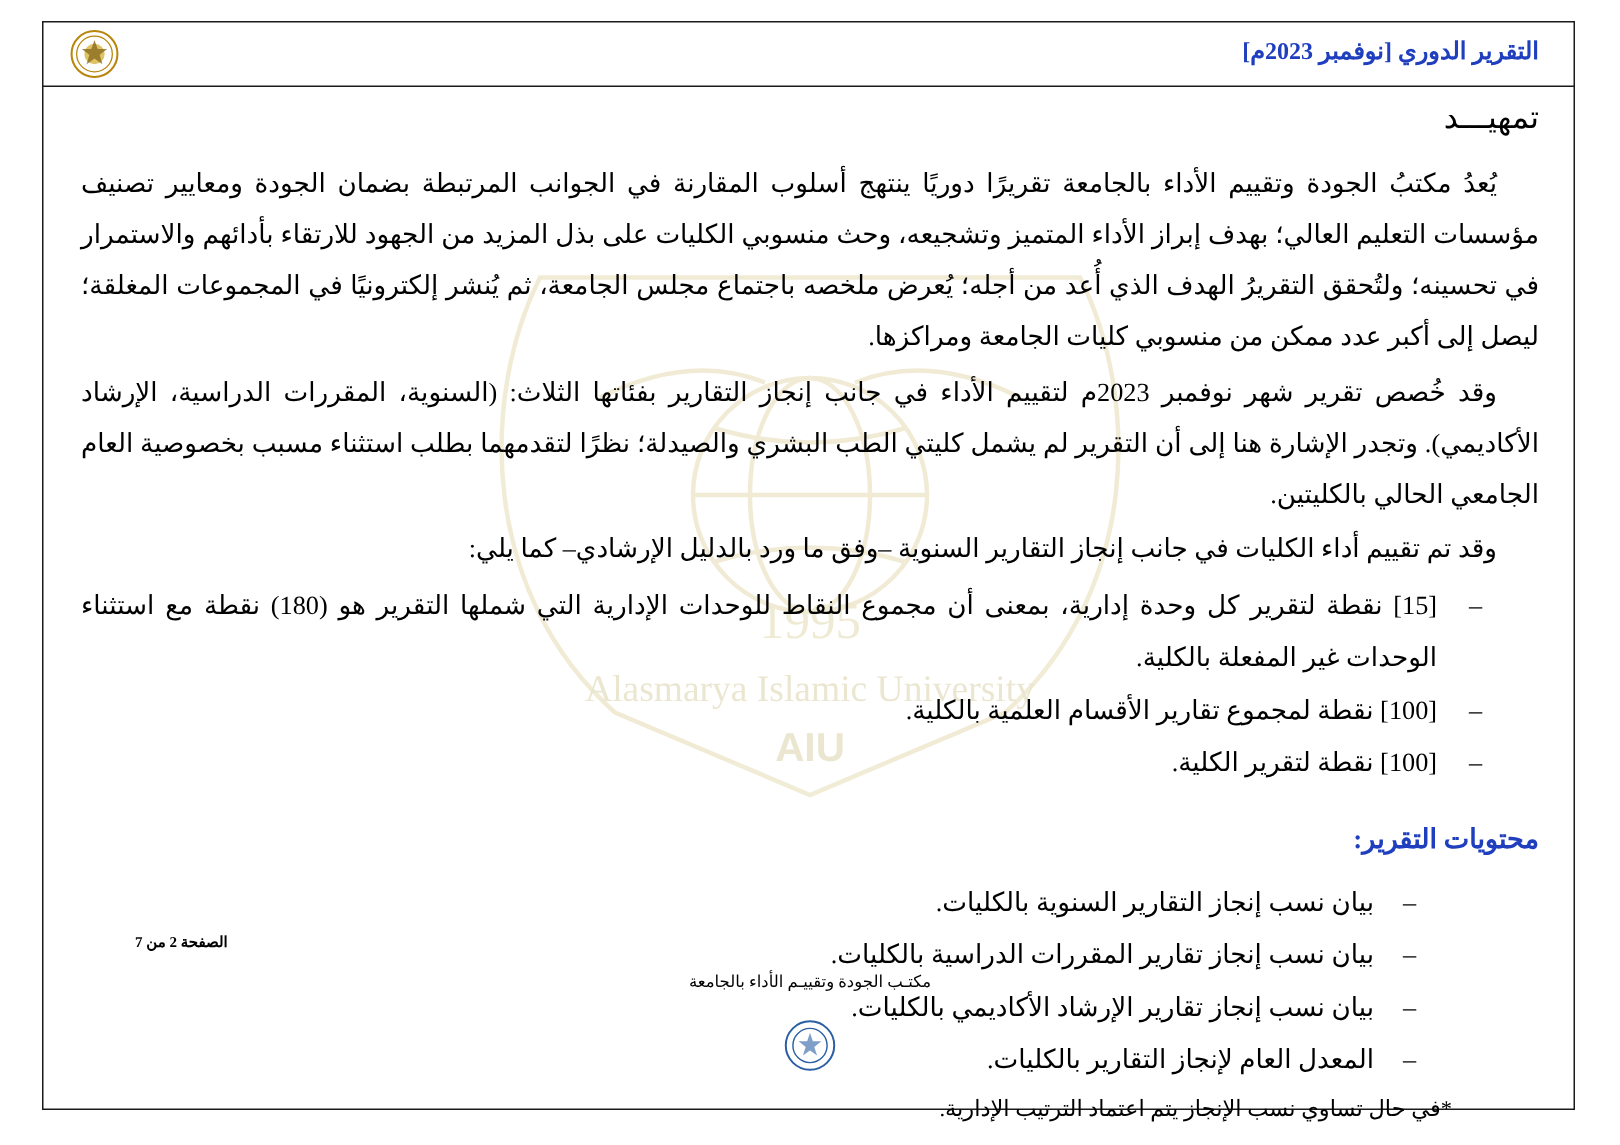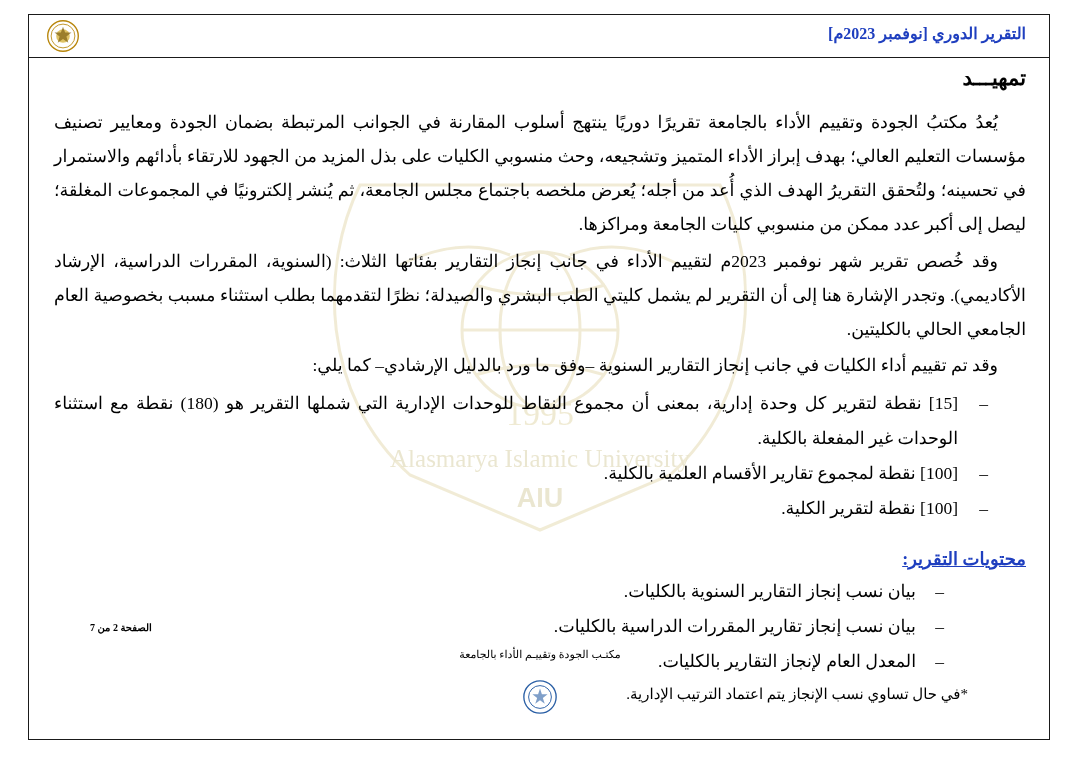--- a/index.html
+++ b/index.html
@@ -81,21 +81,21 @@
     right: 54px;
     left: 54px;
     top: 58px;
     text-align: justify;
     text-align-last: right;
   }
 
   .doc-title {
     text-align: center;
     font-size: 21px;
-    font-weight: bold;
+    font-weight: normal;
     margin: 8px 0 14px 0;
     letter-spacing: 0px;
   }
 
   p.para {
     font-size: 17.5px;
     line-height: 1.95;
     margin: 0 0 2px 0;
     text-indent: 28px;
   }
@@ -116,22 +116,21 @@
     content: "–";
     position: absolute;
     right: 4px;
     top: 0;
   }
 
   .section-head {
     font-size: 18px;
     font-weight: bold;
     color: #1f3fbf;
-    text-decoration: underline;
-    margin: 22px 0 4px 0;
+    margin: 22px 0 14px 0;
   }
 
   .toc {
     list-style: none;
     margin: 0 80px 0 0;
     padding: 0;
     font-size: 17.5px;
   }
   .toc li {
     position: relative;
@@ -226,20 +225,21 @@
       <li>[15] نقطة لتقرير كل وحدة إدارية، بمعنى أن مجموع النقاط للوحدات الإدارية التي شملها التقرير هو (180) نقطة مع استثناء الوحدات غير المفعلة بالكلية.</li>
       <li>[100] نقطة لمجموع تقارير الأقسام العلمية بالكلية.</li>
       <li>[100] نقطة لتقرير الكلية.</li>
     </ul>
 
     <div class="section-head">محتويات التقرير:</div>
 
     <ul class="toc">
       <li>بيان نسب إنجاز التقارير السنوية بالكليات.</li>
       <li>بيان نسب إنجاز تقارير المقررات الدراسية بالكليات.</li>
+      <li>بيان نسب إنجاز تقارير الإرشاد الأكاديمي بالكليات.</li>
       <li>المعدل العام لإنجاز التقارير بالكليات.</li>
     </ul>
 
     <div class="note">*في حال تساوي نسب الإنجاز يتم اعتماد الترتيب الإدارية.</div>
   </div>
 
   <div class="page-number">الصفحة 2 من 7</div>
   <div class="footer-sign">مكتـب الجودة وتقييـم الأداء بالجامعة</div>
   <div class="footer-stamp">
     <svg viewBox="0 0 40 40" width="38" height="38" aria-hidden="true">

